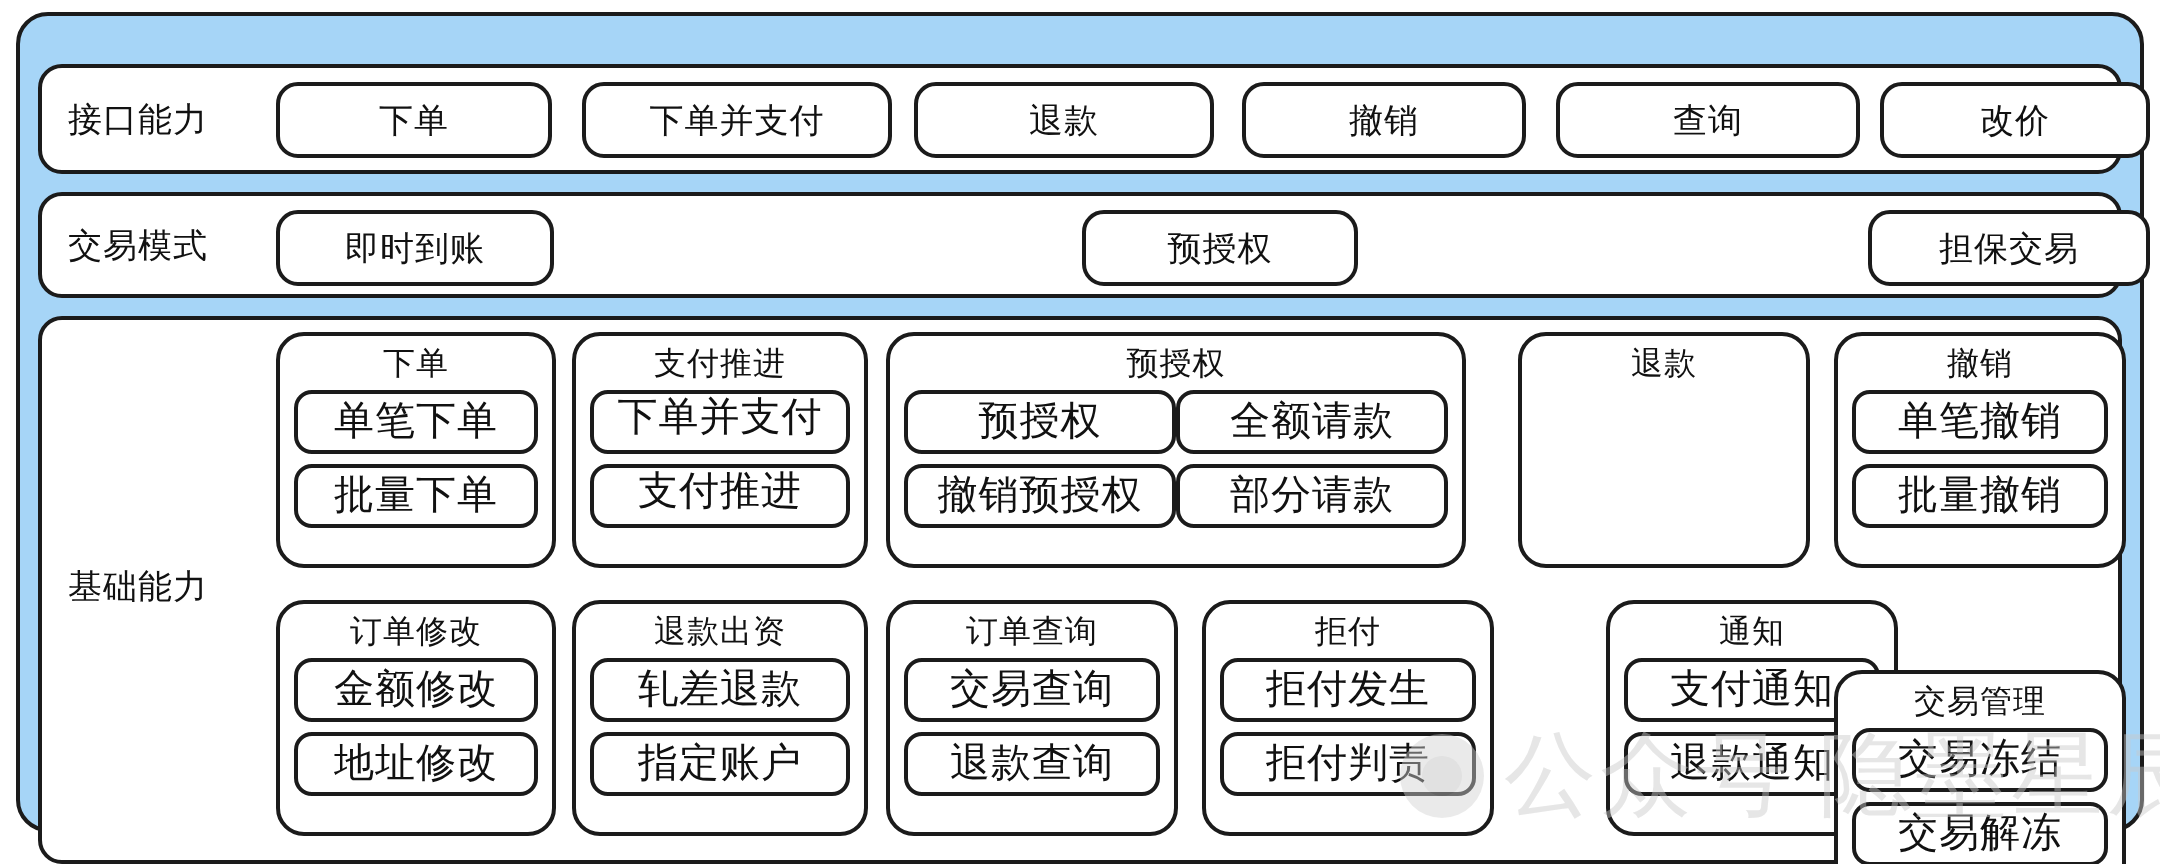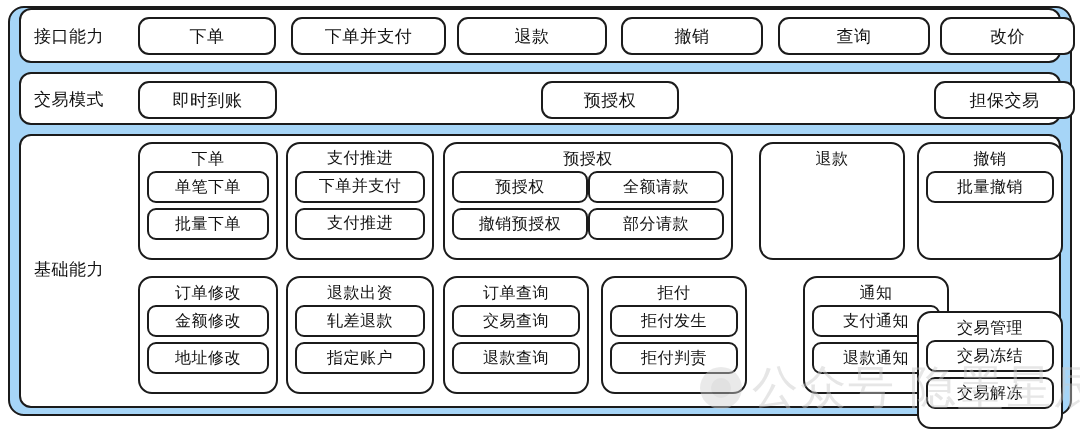--- a/index.html
+++ b/index.html
@@ -15,21 +15,21 @@
 
   
   #diagram {
     position: absolute;
     left: 8px; top: 6px;
     width: 1064px; height: 410px;
     box-sizing: border-box;
     background: #a6d5f7;
     border: 2.5px solid #1b1b1b;
     border-radius: 16px;
-    padding: 0 9px;
+    padding: 24px 9px;
   }
 
   
   .band {
     position: relative;
     box-sizing: border-box;
     background: #ffffff;
     border: 2.5px solid #1b1b1b;
     border-radius: 12px;
   }
@@ -92,21 +92,21 @@
     gap: 5px 0;
   }
   .item {
     box-sizing: border-box;
     background: #ffffff;
     border: 2.5px solid #1b1b1b;
     border-radius: 9px;
     height: 32px;
     line-height: 28px;
     text-align: center;
-    font-size: 16px;
+    font-size: 20px;
     color: #111;
     white-space: nowrap;
     letter-spacing: 0.5px;
     flex: 0 0 100%;
   }
   .group.two-col .item { flex: 0 0 50%; }
 
   
   #watermark {
     position: absolute;
@@ -191,20 +191,21 @@
             <div class="item">撤销预授权</div>
             <div class="item">部分请款</div>
           </div>
         </div>
         <div class="group" style="left: 738px; top: 6px; width: 146px; height: 118px;">
           <div class="group-title">退款</div>
         </div>
         <div class="group" style="left: 896px; top: 6px; width: 146px; height: 118px;">
           <div class="group-title">撤销</div>
           <div class="group-items">
+            <div class="item">单笔撤销</div>
             <div class="item">批量撤销</div>
           </div>
         </div>
         <div class="group" style="left: 117px; top: 140px; width: 140px; height: 118px;">
           <div class="group-title">订单修改</div>
           <div class="group-items">
             <div class="item">金额修改</div>
             <div class="item">地址修改</div>
           </div>
         </div>

